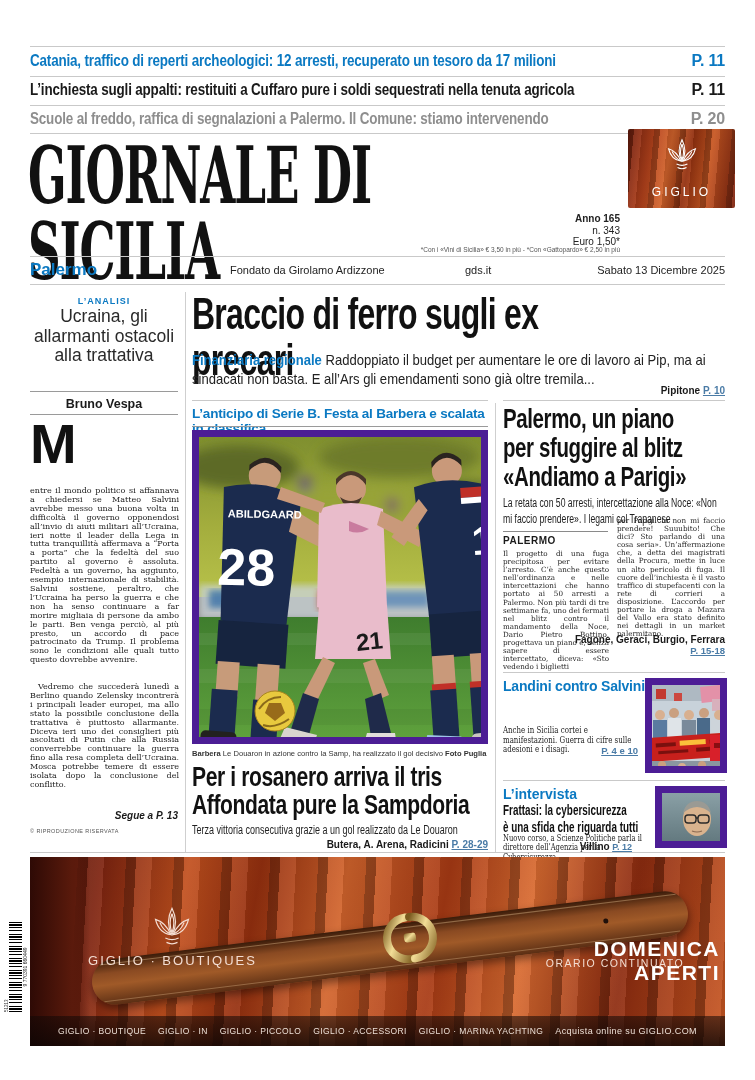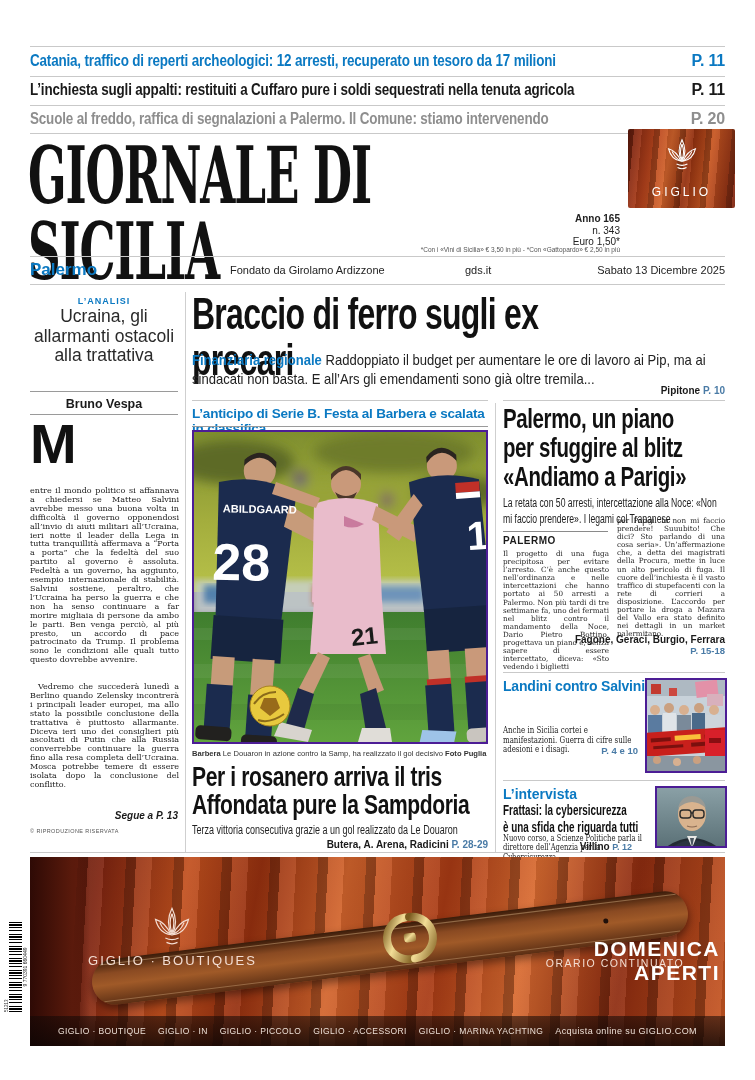--- a/index.html
+++ b/index.html
@@ -9,24 +9,24 @@
   .serif{font-family:"DejaVu Serif",serif;}
   .rule{position:absolute;height:1px;background:#c9c9c9;}
   .vr{position:absolute;width:1px;background:#cfcfcf;}
   .cond{display:inline-block;transform-origin:left top;white-space:pre-line;}
   .k{color:#0b79c2;font-weight:bold;}
   .toprow{position:absolute;left:30px;width:695px;display:flex;justify-content:space-between;
           font-weight:bold;font-size:16px;letter-spacing:-.2px;}
   .toprow .t{display:inline-block;transform:scaleX(.84);transform-origin:left center;white-space:nowrap;}
   .pg{font-weight:bold;}
   .body-justify{text-align:justify;hyphens:auto;}
-  .photo-frame{position:absolute;border:2px solid #4c1d95;box-sizing:border-box;overflow:hidden;background:#888;}
+  .photo-frame{position:absolute;border:7px solid #4c1d95;box-sizing:border-box;overflow:hidden;background:#888;}
   .caption{font-size:8px;color:#333;}
   .byline{font-size:10px;font-weight:bold;color:#1a1a1a;}
-  .pageref{color:#4a7ba6;font-weight:bold;}
+  .pageref{color:#4a7ba6;font-weight:bold;text-decoration:underline;}
 </style>
 </head>
 <body>
 
 <div id="page">
 
   <div class="rule" style="left:30px;top:46px;width:695px;"></div>
   <div class="toprow" style="top:52px;color:#0b79c2;">
     <span class="t">Catania, traffico di reperti archeologici: 12 arresti, recuperato un tesoro da 17 milioni</span>
     <span class="pg">P. 11</span>

